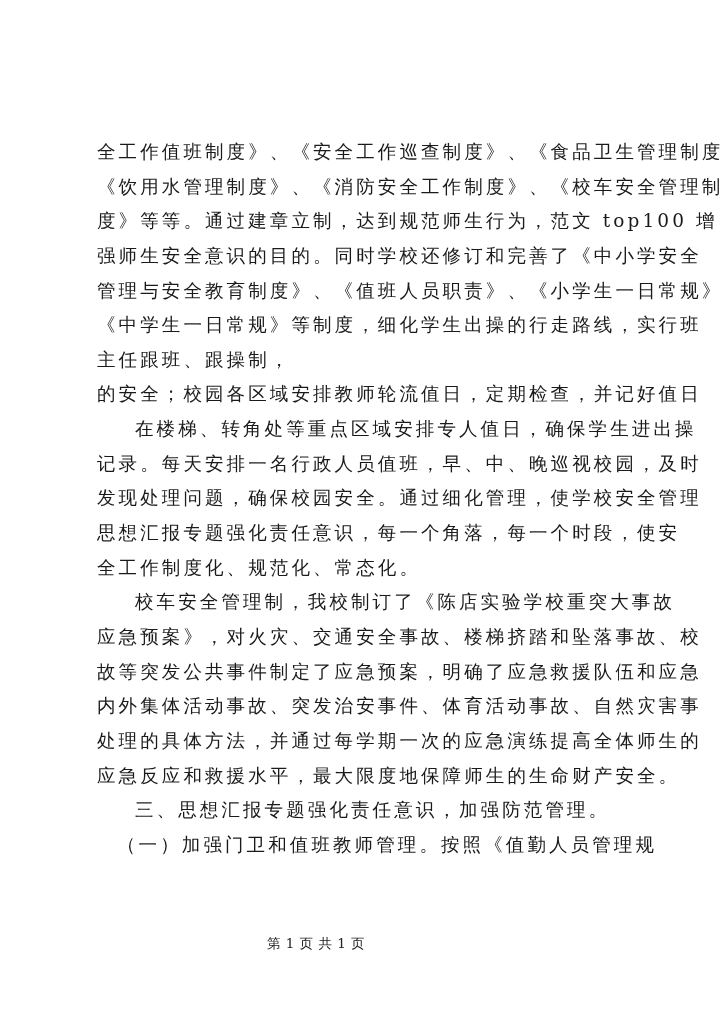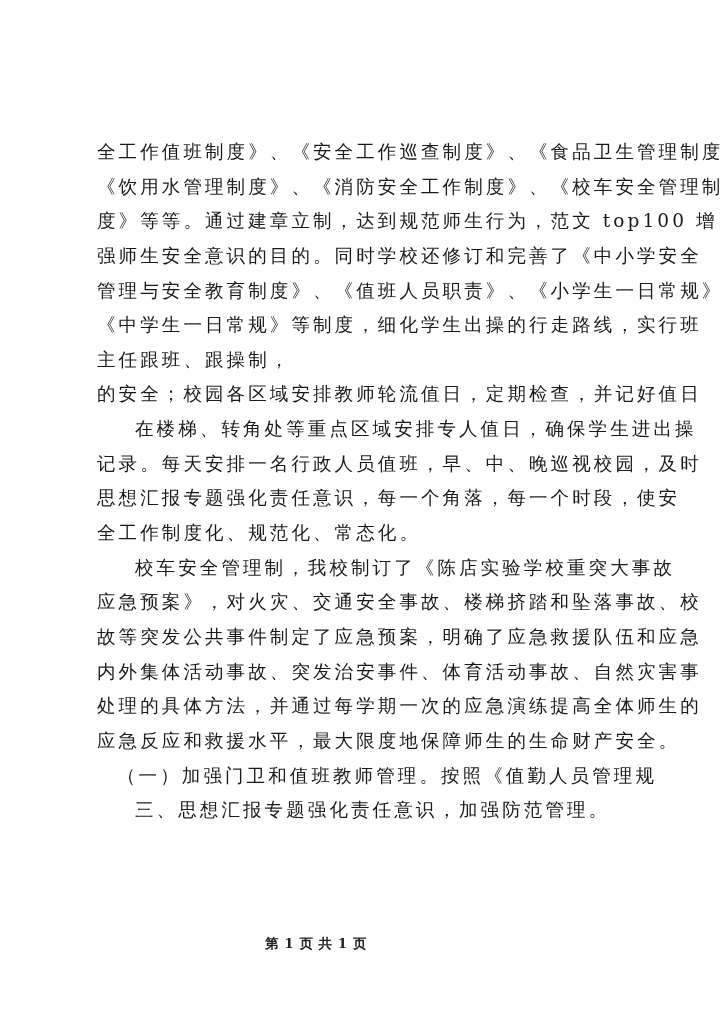--- a/index.html
+++ b/index.html
@@ -50,44 +50,44 @@
     }
     .footer {
       position: absolute;
       left: 0;
       width: 632px;
       top: 935px;
       text-align: center;
       font-size: 13.5px;
       color: #222;
       letter-spacing: 0.5px;
-      font-weight: bold;
     }
   </style>
 </head>
 <body>
 
 <div class="page">
   <div class="body-text">
     <div class="line">全工作值班制度》、《安全工作巡查制度》、《食品卫生管理制度》、</div>
     <div class="line">《饮用水管理制度》、《消防安全工作制度》、《校车安全管理制</div>
     <div class="line">度》等等。通过建章立制，达到规范师生行为，范文 top100 增</div>
     <div class="line">强师生安全意识的目的。同时学校还修订和完善了《中小学安全</div>
     <div class="line">管理与安全教育制度》、《值班人员职责》、《小学生一日常规》、</div>
     <div class="line">《中学生一日常规》等制度，细化学生出操的行走路线，实行班</div>
     <div class="line short">主任跟班、跟操制，</div>
     <div class="line">的安全；校园各区域安排教师轮流值日，定期检查，并记好值日</div>
     <div class="line indent">在楼梯、转角处等重点区域安排专人值日，确保学生进出操</div>
     <div class="line">记录。每天安排一名行政人员值班，早、中、晚巡视校园，及时</div>
+    <div class="line">发现处理问题，确保校园安全。通过细化管理，使学校安全管理</div>
     <div class="line">思想汇报专题强化责任意识，每一个角落，每一个时段，使安</div>
     <div class="line short">全工作制度化、规范化、常态化。</div>
     <div class="line indent">校车安全管理制，我校制订了《陈店实验学校重突大事故</div>
     <div class="line">应急预案》，对火灾、交通安全事故、楼梯挤踏和坠落事故、校</div>
     <div class="line">故等突发公共事件制定了应急预案，明确了应急救援队伍和应急</div>
     <div class="line">内外集体活动事故、突发治安事件、体育活动事故、自然灾害事</div>
     <div class="line">处理的具体方法，并通过每学期一次的应急演练提高全体师生的</div>
     <div class="line">应急反应和救援水平，最大限度地保障师生的生命财产安全。</div>
+    <div class="line indent short">三、思想汇报专题强化责任意识，加强防范管理。</div>
     <div class="line indent-sm">（一）加强门卫和值班教师管理。按照《值勤人员管理规</div>
-    <div class="line indent short">三、思想汇报专题强化责任意识，加强防范管理。</div>
   </div>
 
   <div class="footer">第 1 页  共 1 页</div>
 </div>
 
 </body></html>

